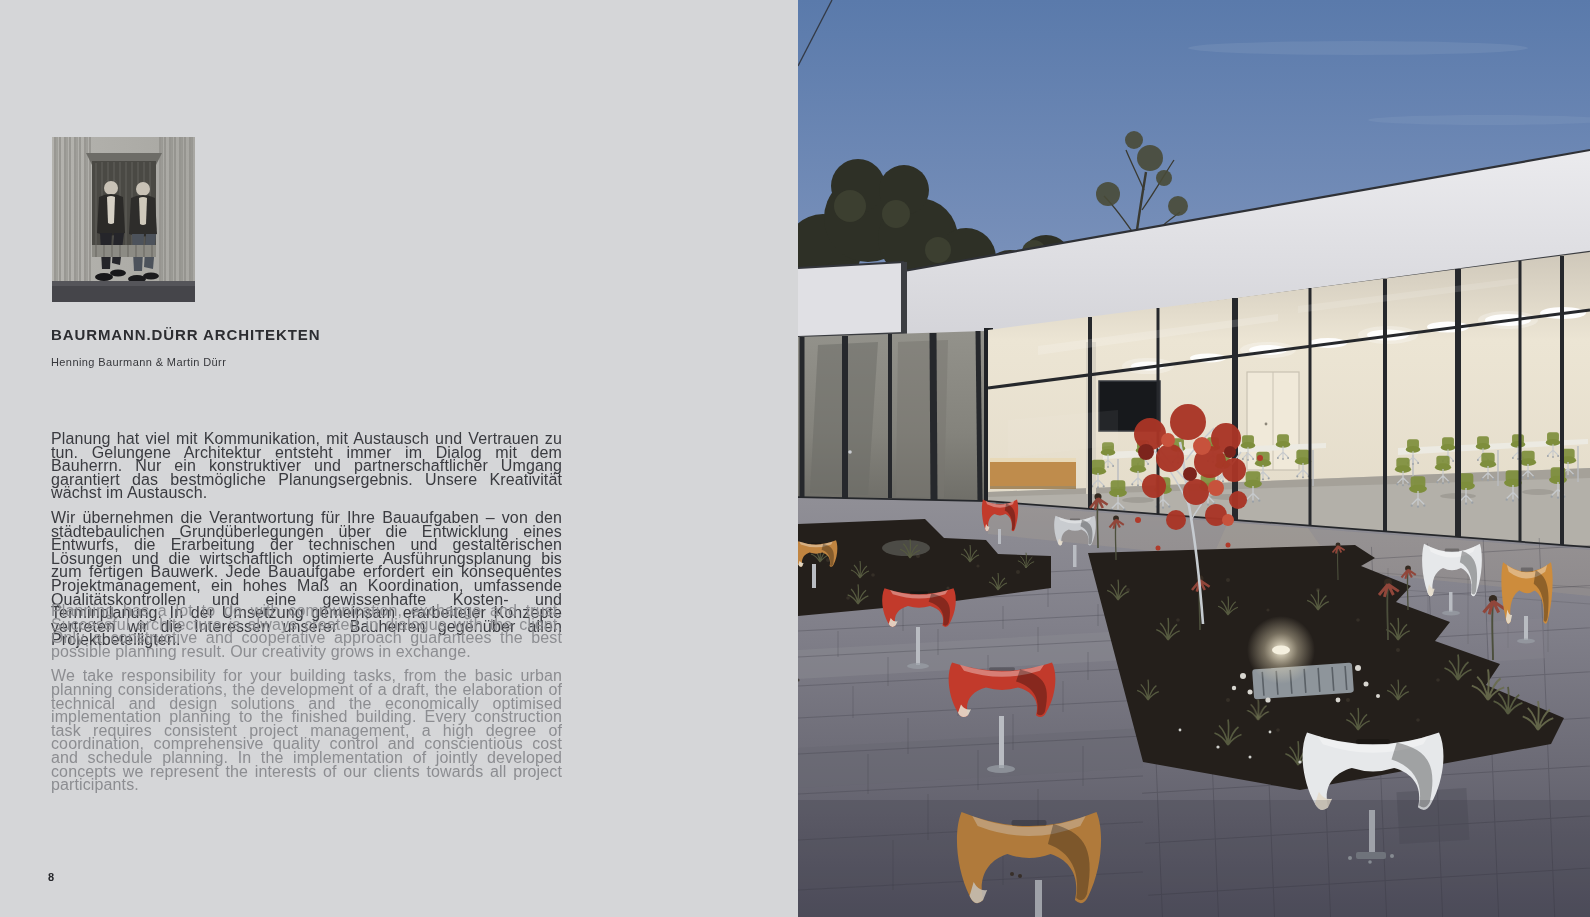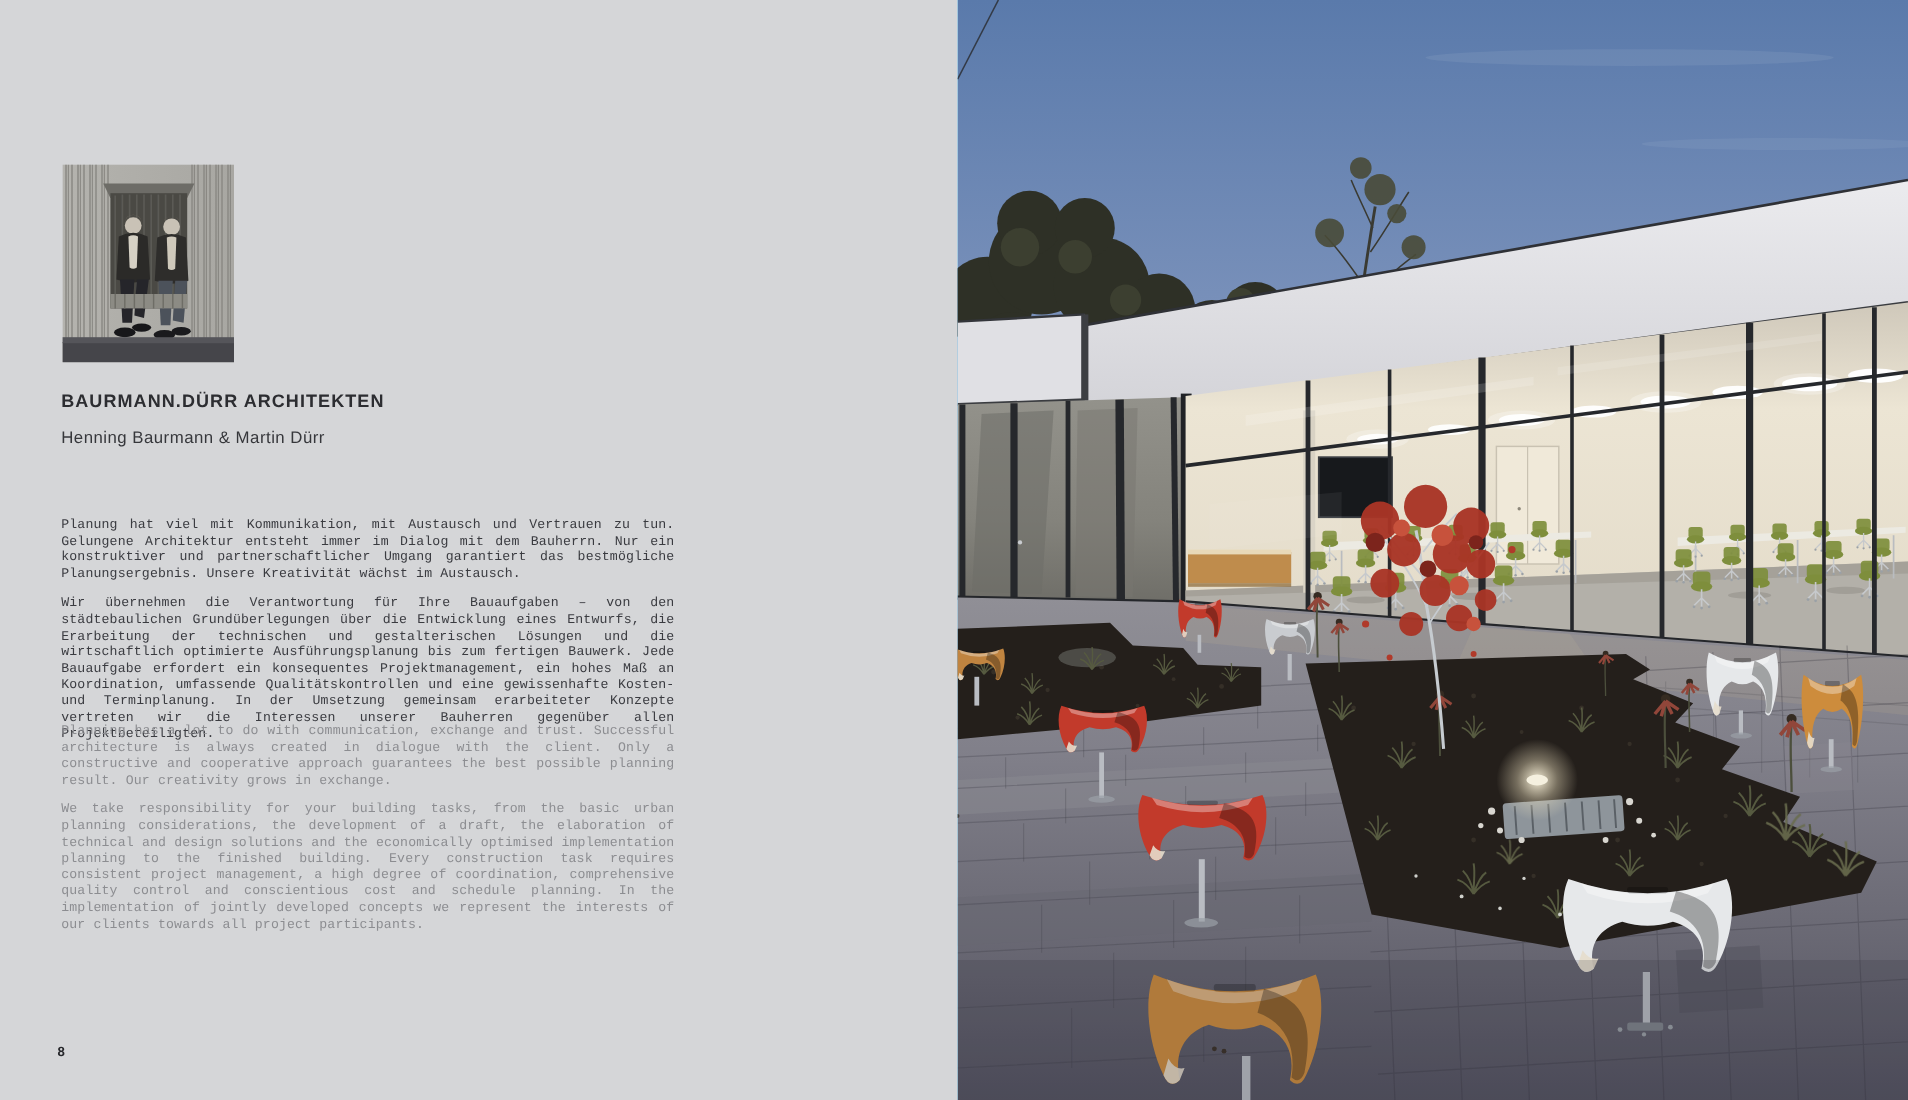--- a/index.html
+++ b/index.html
@@ -1,24 +1,24 @@
 <!DOCTYPE html>
 <html lang="de"><head>
 <meta charset="utf-8">
 <style>
   html,body{margin:0;padding:0;background:#222;}
-  .spread{position:relative;width:1590px;height:917px;overflow:hidden;background:#7dd3fc;
+  .spread{position:relative;width:1590px;height:917px;overflow:hidden;background:#ef4444;
           font-family:"Liberation Sans","DejaVu Sans",sans-serif;}
   .left-page{position:absolute;left:0;top:0;width:798px;height:917px;background:#d5d6d8;}
   .portrait{position:absolute;left:52px;top:137px;width:143px;height:165px;display:block;}
   .firm-title{position:absolute;left:51px;top:326px;font-size:15px;font-weight:bold;
               letter-spacing:0.9px;color:#2c2d31;}
-  .firm-sub{position:absolute;left:51px;top:356px;font-size:14px;letter-spacing:0.4px;color:#36373b;}
-  .copy{position:absolute;left:51px;width:511px;font-size:11px;line-height:13.6px;
-        text-align:justify;letter-spacing:0.12px;hyphens:auto;font-family:Liberation Mono, monospace;-webkit-hyphens:auto;}
+  .firm-sub{position:absolute;left:51px;top:356px;font-size:11px;letter-spacing:0.4px;color:#36373b;}
+  .copy{position:absolute;left:51px;width:511px;font-size:16px;line-height:13.6px;
+        text-align:justify;letter-spacing:0.12px;hyphens:auto;-webkit-hyphens:auto;}
   .copy p{margin:0 0 11px 0;}
   .copy-de{top:432px;color:#3a3b40;}
   .copy-en{top:604px;color:#8c8d91;}
   .page-num{position:absolute;left:48px;top:871px;font-size:11px;font-weight:bold;color:#26272b;}
   .right-page{position:absolute;left:798px;top:0;width:792px;height:917px;}
   .right-page svg{display:block;}
 </style>
 </head>
 <body>
 

